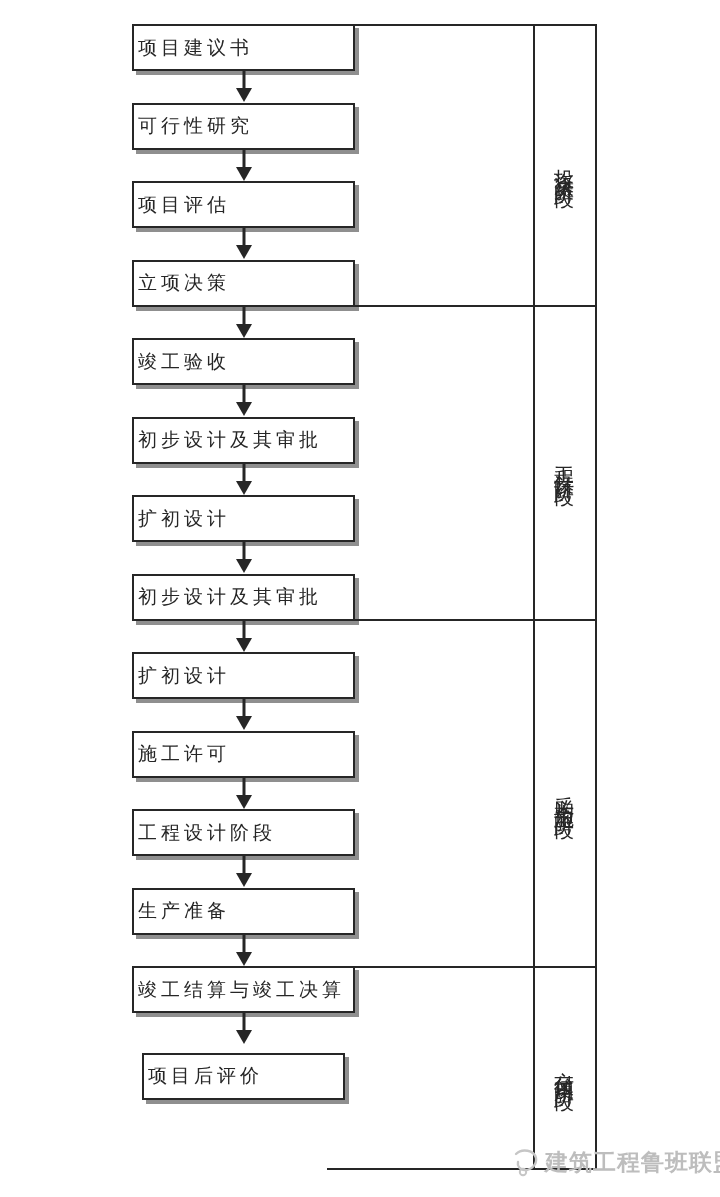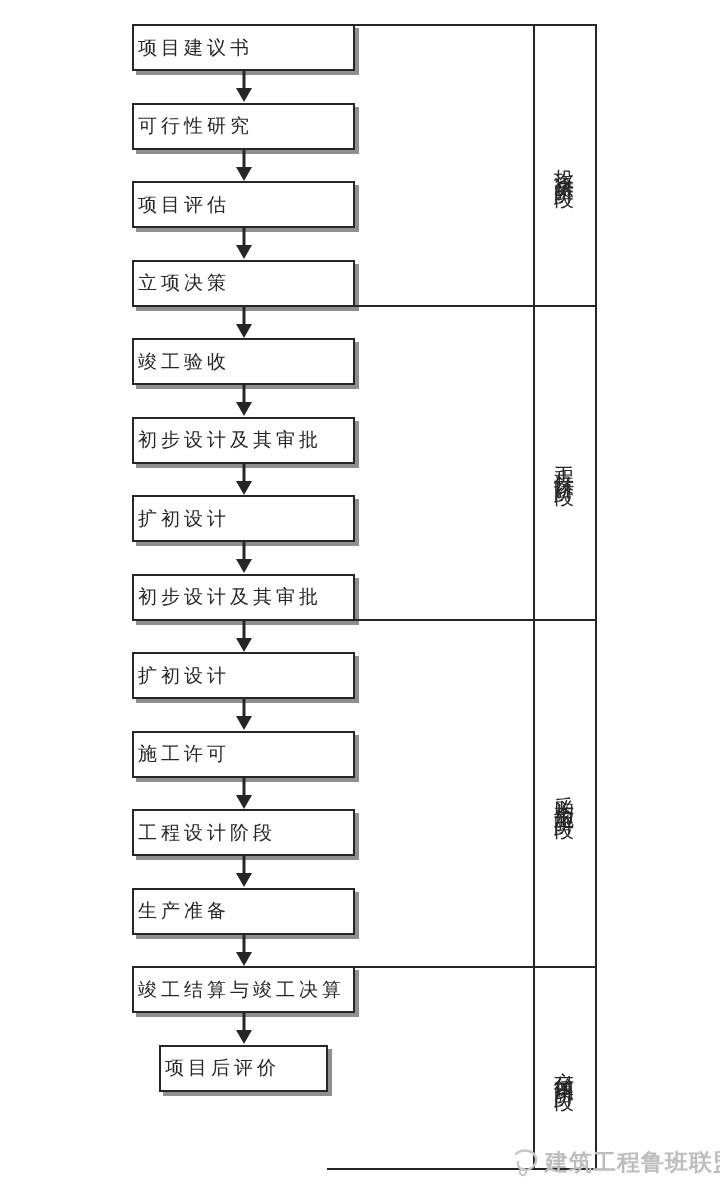--- a/index.html
+++ b/index.html
@@ -14,21 +14,21 @@
     display:flex; flex-direction:column; gap:31.5px;
   }
   .step { position:relative; height:47px; flex:none; }
   .box {
     box-sizing:border-box; height:47px; width:100%;
     border:2px solid #262626; background:#ffffff;
     box-shadow:4px 4px 0 #8f8f8f;
     display:flex; align-items:center; justify-content:flex-start;
     font-size:19px; letter-spacing:4px; text-indent:4px; white-space:nowrap;
   }
-  .step:last-child .box { width:169px; margin:0 auto; }
+  .step:last-child .box { width:203px; margin:8px auto; }
   .arrow {
     position:absolute; left:50%; top:47px; transform:translateX(-50%);
     width:16px; height:31px;
   }
   .arrow .stem {
     position:absolute; left:50%; top:0; transform:translateX(-50%);
     width:3px; height:18px; background:#262626; display:block;
   }
   .arrow .head {
     position:absolute; left:0; top:17px; width:0; height:0; display:block;

